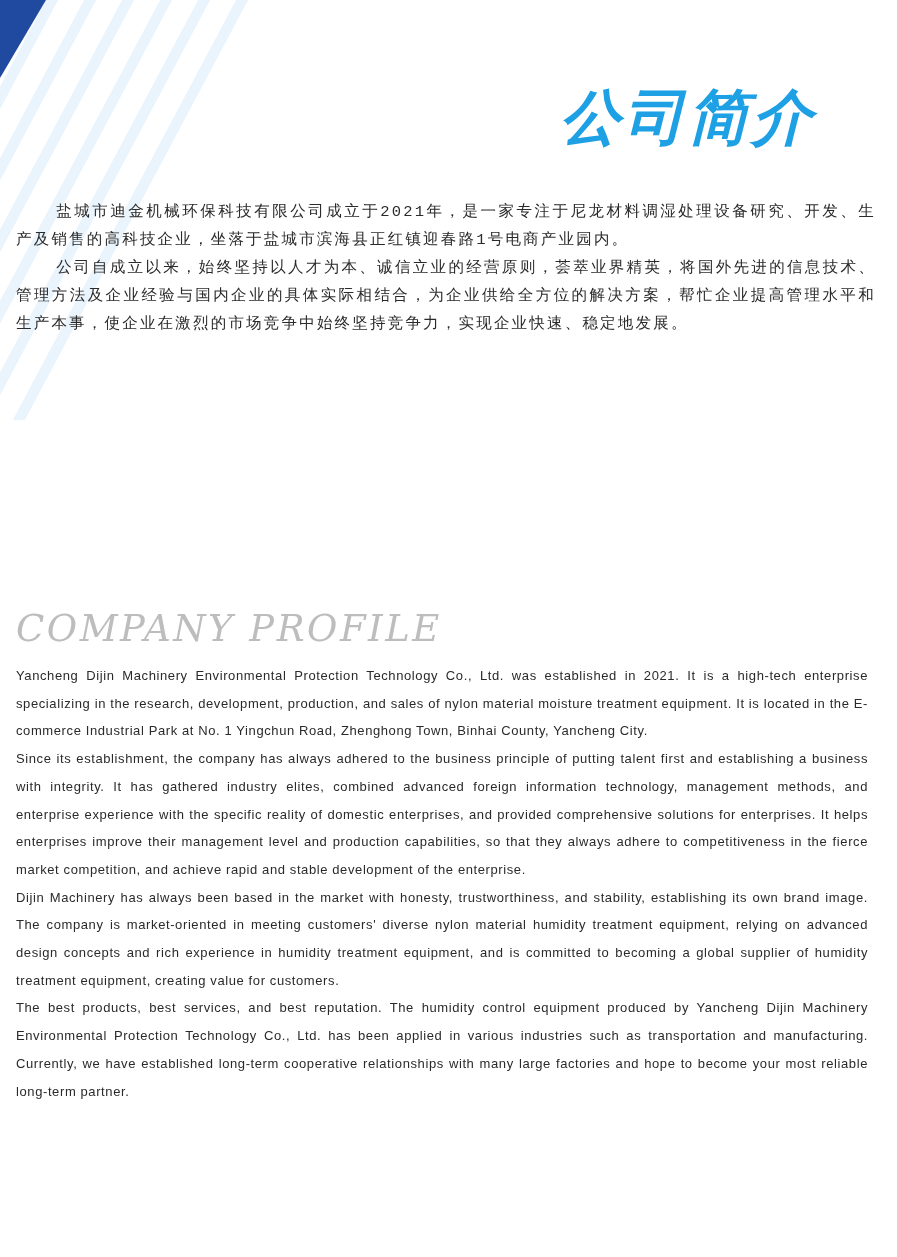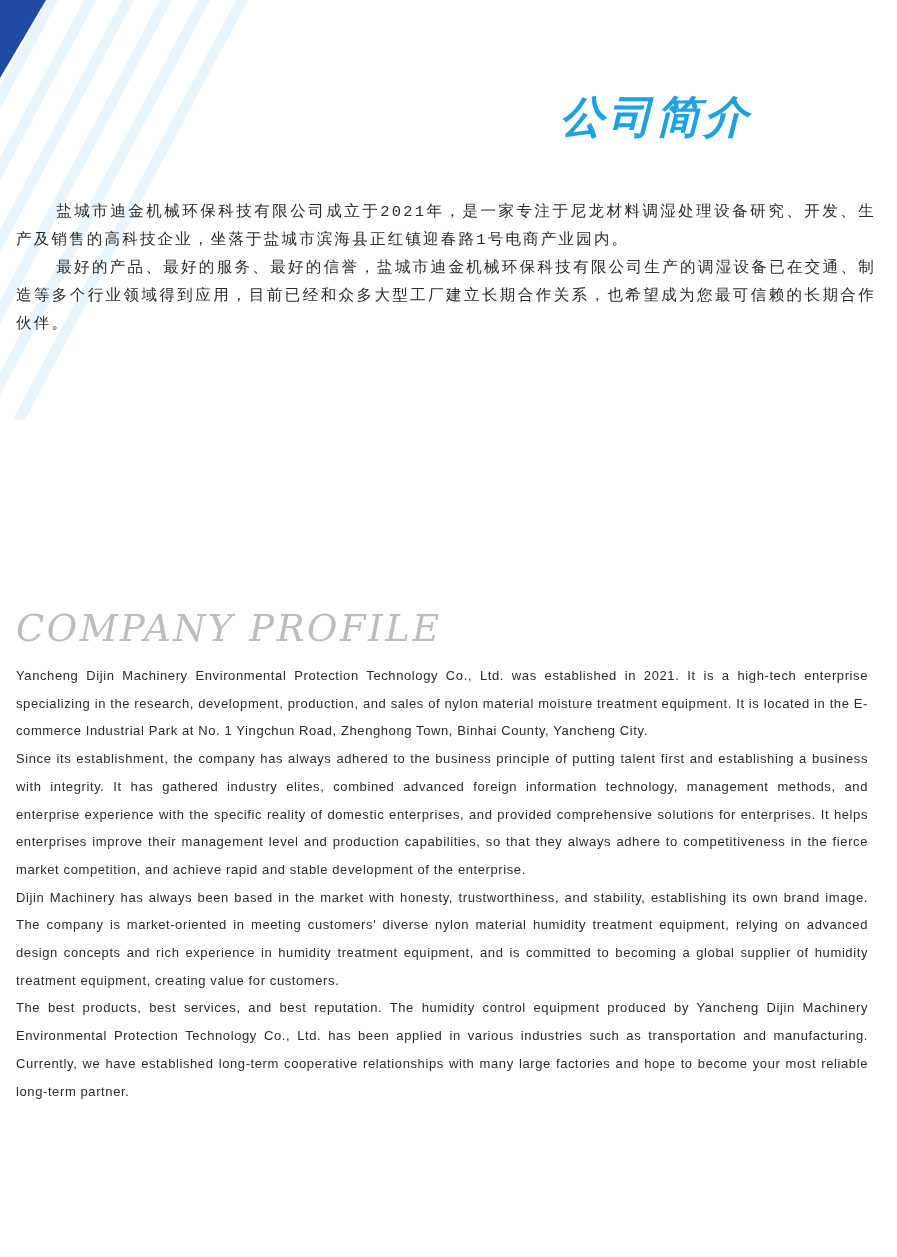--- a/index.html
+++ b/index.html
@@ -40,21 +40,21 @@
     .title-cn {
       position: absolute;
       left: 560px;
       top: 72px;
       width: 290px;
       height: 90px;
       color: #1da0e4;
       font-family: "DejaVu Serif", serif;
       font-weight: bold;
       font-style: italic;
-      font-size: 44px;
+      font-size: 60px;
       letter-spacing: 4px;
       line-height: 90px;
       white-space: nowrap;
     }
     .cn-block {
       position: absolute;
       left: 16px;
       top: 198px;
       width: 860px;
       color: #2a2a2a;
@@ -107,21 +107,21 @@
   <div class="stripe" style="left:192px;"></div>
   <div class="stripe" style="left:230px;"></div>
   <div class="stripe" style="left:268px;"></div>
 </div>
 <div class="corner-triangle"></div>
 
 <div class="title-cn">公司简介</div>
 
 <div class="cn-block">
   <p>盐城市迪金机械环保科技有限公司成立于2021年，是一家专注于尼龙材料调湿处理设备研究、开发、生产及销售的高科技企业，坐落于盐城市滨海县正红镇迎春路1号电商产业园内。</p>
-  <p>最好的产品、最好的服务、最好的信誉，盐城市迪金机械环保科技有限公司生产的调湿设备已在交通、制造等多个行业领域得到应用，目前已经和众多大型工厂建立长期合作关系，也希望成为您最可信赖的长期合作伙伴。</p>
+  <p>公司自成立以来，始终坚持以人才为本、诚信立业的经营原则，荟萃业界精英，将国外先进的信息技术、管理方法及企业经验与国内企业的具体实际相结合，为企业供给全方位的解决方案，帮忙企业提高管理水平和生产本事，使企业在激烈的市场竞争中始终坚持竞争力，实现企业快速、稳定地发展。</p>
 </div>
 
 <div class="en-title">COMPANY PROFILE</div>
 
 <div class="en-block">
   <p>Yancheng Dijin Machinery Environmental Protection Technology Co., Ltd. was established in 2021. It is a high-tech enterprise specializing in the research, development, production, and sales of nylon material moisture treatment equipment. It is located in the E-commerce Industrial Park at No. 1 Yingchun Road, Zhenghong Town, Binhai County, Yancheng City.</p>
   <p>Since its establishment, the company has always adhered to the business principle of putting talent first and establishing a business with integrity. It has gathered industry elites, combined advanced foreign information technology, management methods, and enterprise experience with the specific reality of domestic enterprises, and provided comprehensive solutions for enterprises. It helps enterprises improve their management level and production capabilities, so that they always adhere to competitiveness in the fierce market competition, and achieve rapid and stable development of the enterprise.</p>
   <p>Dijin Machinery has always been based in the market with honesty, trustworthiness, and stability, establishing its own brand image. The company is market-oriented in meeting customers' diverse nylon material humidity treatment equipment, relying on advanced design concepts and rich experience in humidity treatment equipment, and is committed to becoming a global supplier of humidity treatment equipment, creating value for customers.</p>
   <p>The best products, best services, and best reputation. The humidity control equipment produced by Yancheng Dijin Machinery Environmental Protection Technology Co., Ltd. has been applied in various industries such as transportation and manufacturing. Currently, we have established long-term cooperative relationships with many large factories and hope to become your most reliable long-term partner.</p>
 </div>

